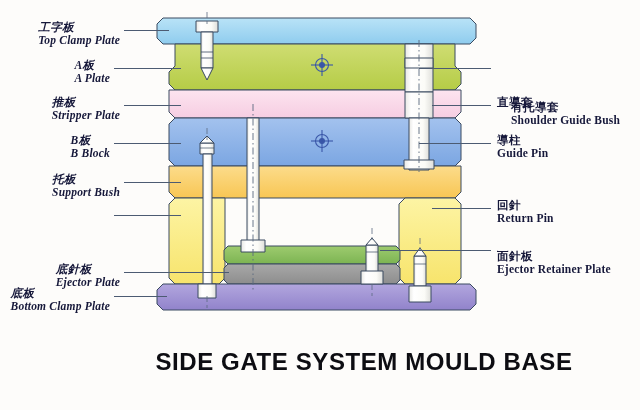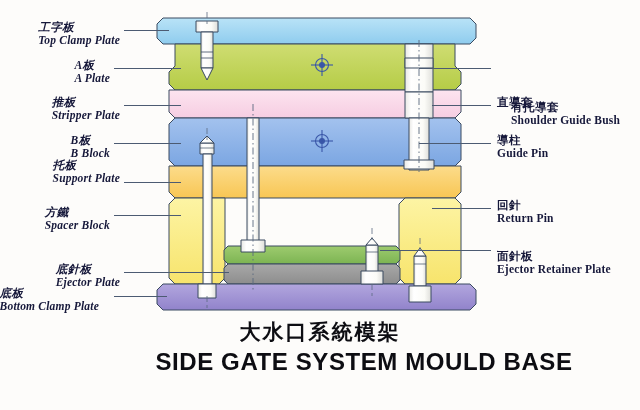--- a/index.html
+++ b/index.html
@@ -227,33 +227,29 @@
     <span class="en">A Plate</span>
   </div>
   <div class="label left" style="right:520px; top:96px;">
     <span class="cn">推板</span>
     <span class="en">Stripper Plate</span>
   </div>
   <div class="label left" style="right:530px; top:134px;">
     <span class="cn">B板</span>
     <span class="en">B Block</span>
   </div>
-  <div class="label left" style="right:520px; top:159px;">
+  <div class="label left" style="right:520px; top:173px;">
     <span class="cn">托板</span>
-    <span class="en">Support Plate</span>
-  </div>
-  <div class="label left" style="right:530px; top:206px;">
-    <span class="cn">方鐵</span>
-    <span class="en">Spacer Block</span>
+    <span class="en">Support Bush</span>
   </div>
   <div class="label left" style="right:520px; top:263px;">
     <span class="cn">底針板</span>
     <span class="en">Ejector Plate</span>
   </div>
-  <div class="label left" style="right:541px; top:287px;">
+  <div class="label left" style="right:530px; top:287px;">
     <span class="cn">底板</span>
     <span class="en">Bottom Clamp Plate</span>
   </div>
 
   <div class="label right" style="left:511px; top:59px;margin-top:42px;">
     <span class="cn">有托導套</span>
     <span class="en">Shoulder Guide Bush</span>
   </div>
   <div class="label right" style="left:497px; top:96px;">
     <span class="cn">直導套</span>
@@ -264,16 +260,15 @@
   </div>
   <div class="label right" style="left:497px; top:199px;font-family:Liberation Serif, serif;">
     <span class="cn">回針</span>
     <span class="en">Return Pin</span>
   </div>
   <div class="label right" style="left:497px; top:250px;">
     <span class="cn">面針板</span>
     <span class="en">Ejector Retainer Plate</span>
   </div>
 
-  <div class="title-cn" style="top:318px;">大水口系統模架</div>
   <div class="title-en" style="top:348px;padding-left:44px;">SIDE GATE SYSTEM MOULD BASE</div>
 
 </div>
 
 </body></html>

